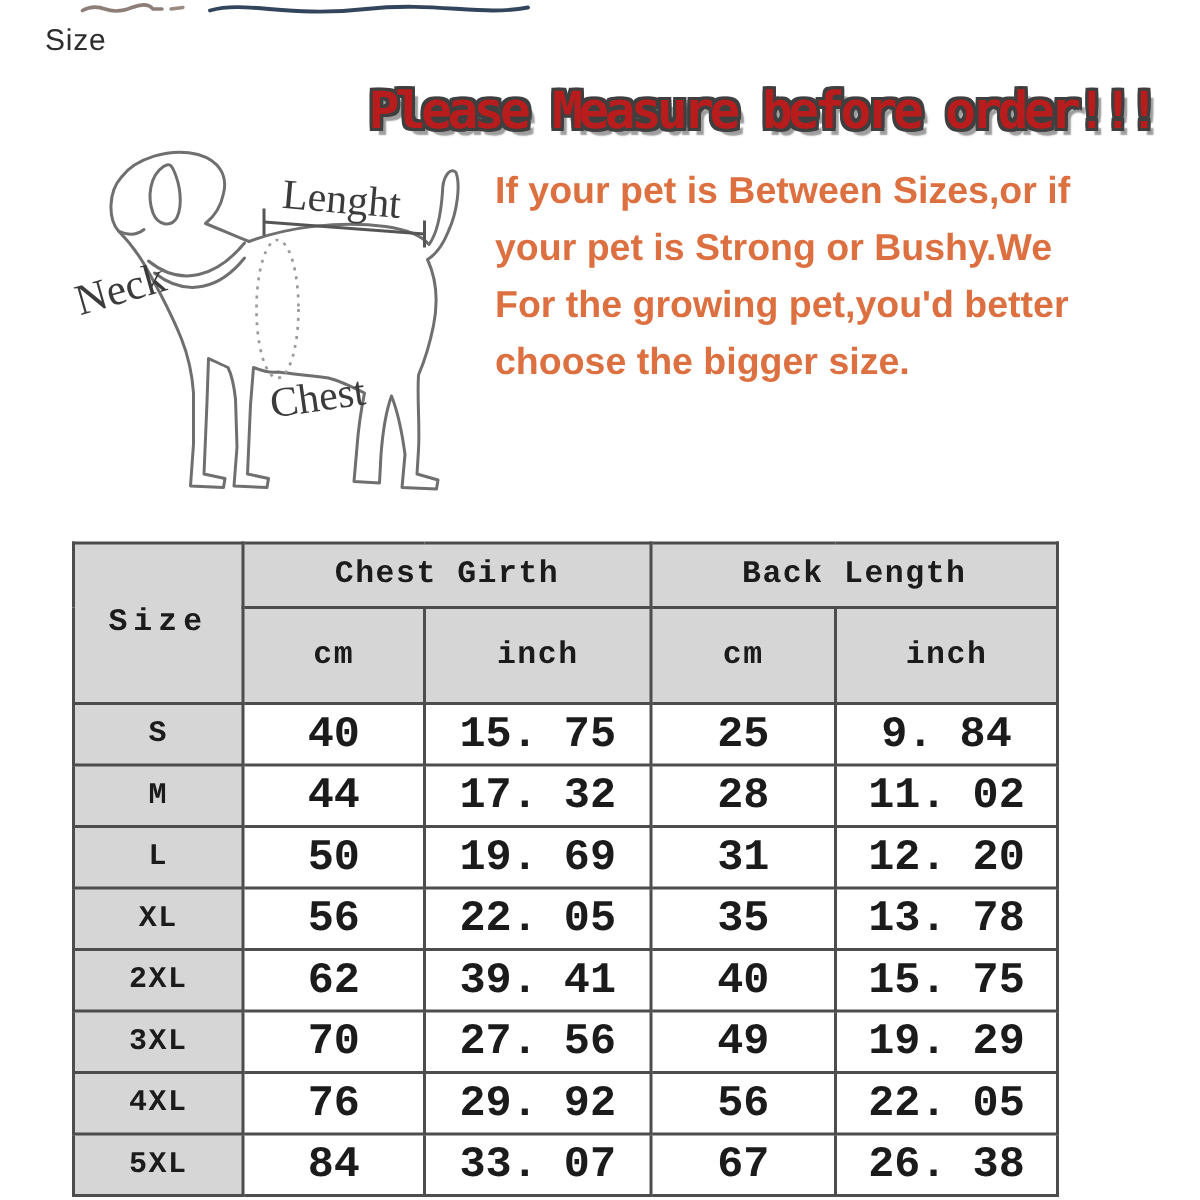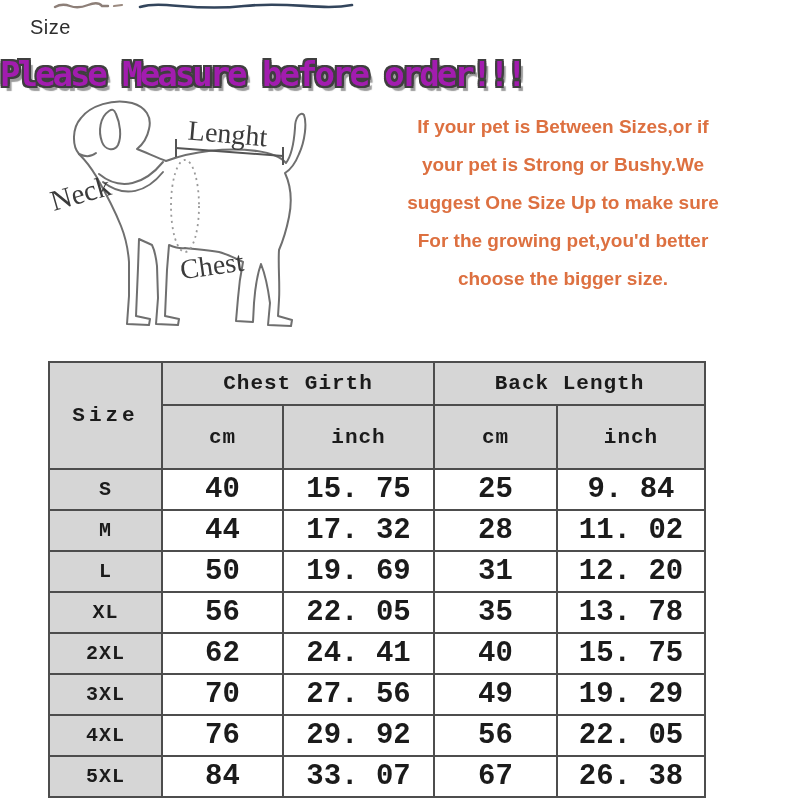--- a/index.html
+++ b/index.html
@@ -10,43 +10,43 @@
   
   .top-scribble{position:absolute;left:30px;top:0;}
   .top-wave{position:absolute;left:136px;top:0;}
   
   .corner-label{
     position:absolute;left:30px;top:16px;
     font-size:20px;color:#2e2e2e;letter-spacing:0.5px;
   }
   
   .heading{
-    position:absolute;left:0;top:54px;width:770px;text-align:left;
+    position:absolute;left:0;top:54px;width:770px;text-align:right;
     font-family:"DejaVu Sans Mono",monospace;font-weight:bold;
-    font-size:34px;letter-spacing:-3px;color:#a21caf;white-space:nowrap;
+    font-size:34px;letter-spacing:-3px;color:#b91c1c;white-space:nowrap;
     text-shadow:
       -2px -2px 0 #3f3f3f, 2px -2px 0 #3f3f3f,
       -2px  2px 0 #3f3f3f, 2px  2px 0 #3f3f3f,
       -2px  0   0 #3f3f3f, 2px  0   0 #3f3f3f,
        0   -2px 0 #3f3f3f, 0    2px 0 #3f3f3f,
        4px 5px 1px rgba(140,140,140,0.85);
   }
   
   .dog-figure{position:absolute;left:35px;top:98px;width:310px;height:240px;}
   .diagram-label{
     position:absolute;font-family:"Liberation Serif",serif;
     color:#3b3b3b;white-space:nowrap;
   }
   .label-length{left:188px;top:118px;font-size:28px;transform:rotate(5deg);}
   .label-neck{left:50px;top:177px;font-size:29px;transform:rotate(-16deg);}
   .label-chest{left:180px;top:250px;font-size:28px;transform:rotate(-8deg);}
   
   .notice{
-    position:absolute;left:330px;top:108px;width:466px;text-align:center;
-    font-weight:bold;font-size:19px;line-height:38px;color:#dd7040;
+    position:absolute;left:330px;top:108px;width:466px;text-align:left;
+    font-weight:bold;font-size:25px;line-height:38px;color:#dd7040;
   }
   
   .size-table{
     position:absolute;left:48px;top:361px;width:656px;height:437px;
     border-collapse:collapse;table-layout:fixed;
     font-family:"Liberation Mono",monospace;font-weight:bold;color:#1b1b1b;
   }
   .size-table th,.size-table td{
     border:2px solid #4d4d4d;text-align:center;vertical-align:middle;
     font-size:21px;padding:0;
@@ -103,21 +103,20 @@
   </g>
 </svg>
 
 <div class="diagram-label label-length">Lenght</div>
 <div class="diagram-label label-neck">Neck</div>
 <div class="diagram-label label-chest">Chest</div>
 
 <div class="notice">
   <div>If your pet is Between Sizes,or if</div>
   <div>your pet is Strong or Bushy.We</div>
-  <div>suggest One Size Up to make sure</div>
   <div>For the growing pet,you'd better</div>
   <div>choose the bigger size.</div>
 </div>
 
 <table class="size-table">
   <colgroup>
     <col style="width:113px">
       <col style="width:121px">
       <col style="width:151px">
     <col style="width:123px">
@@ -161,21 +160,21 @@
     <tr>
       <th>XL</th>
       <td>56</td>
       <td>22. 05</td>
       <td>35</td>
       <td>13. 78</td>
     </tr>
     <tr>
       <th>2XL</th>
       <td>62</td>
-      <td>24. 41</td>
+      <td>39. 41</td>
       <td>40</td>
       <td>15. 75</td>
     </tr>
     <tr>
       <th>3XL</th>
       <td>70</td>
       <td>27. 56</td>
       <td>49</td>
       <td>19. 29</td>
     </tr>

